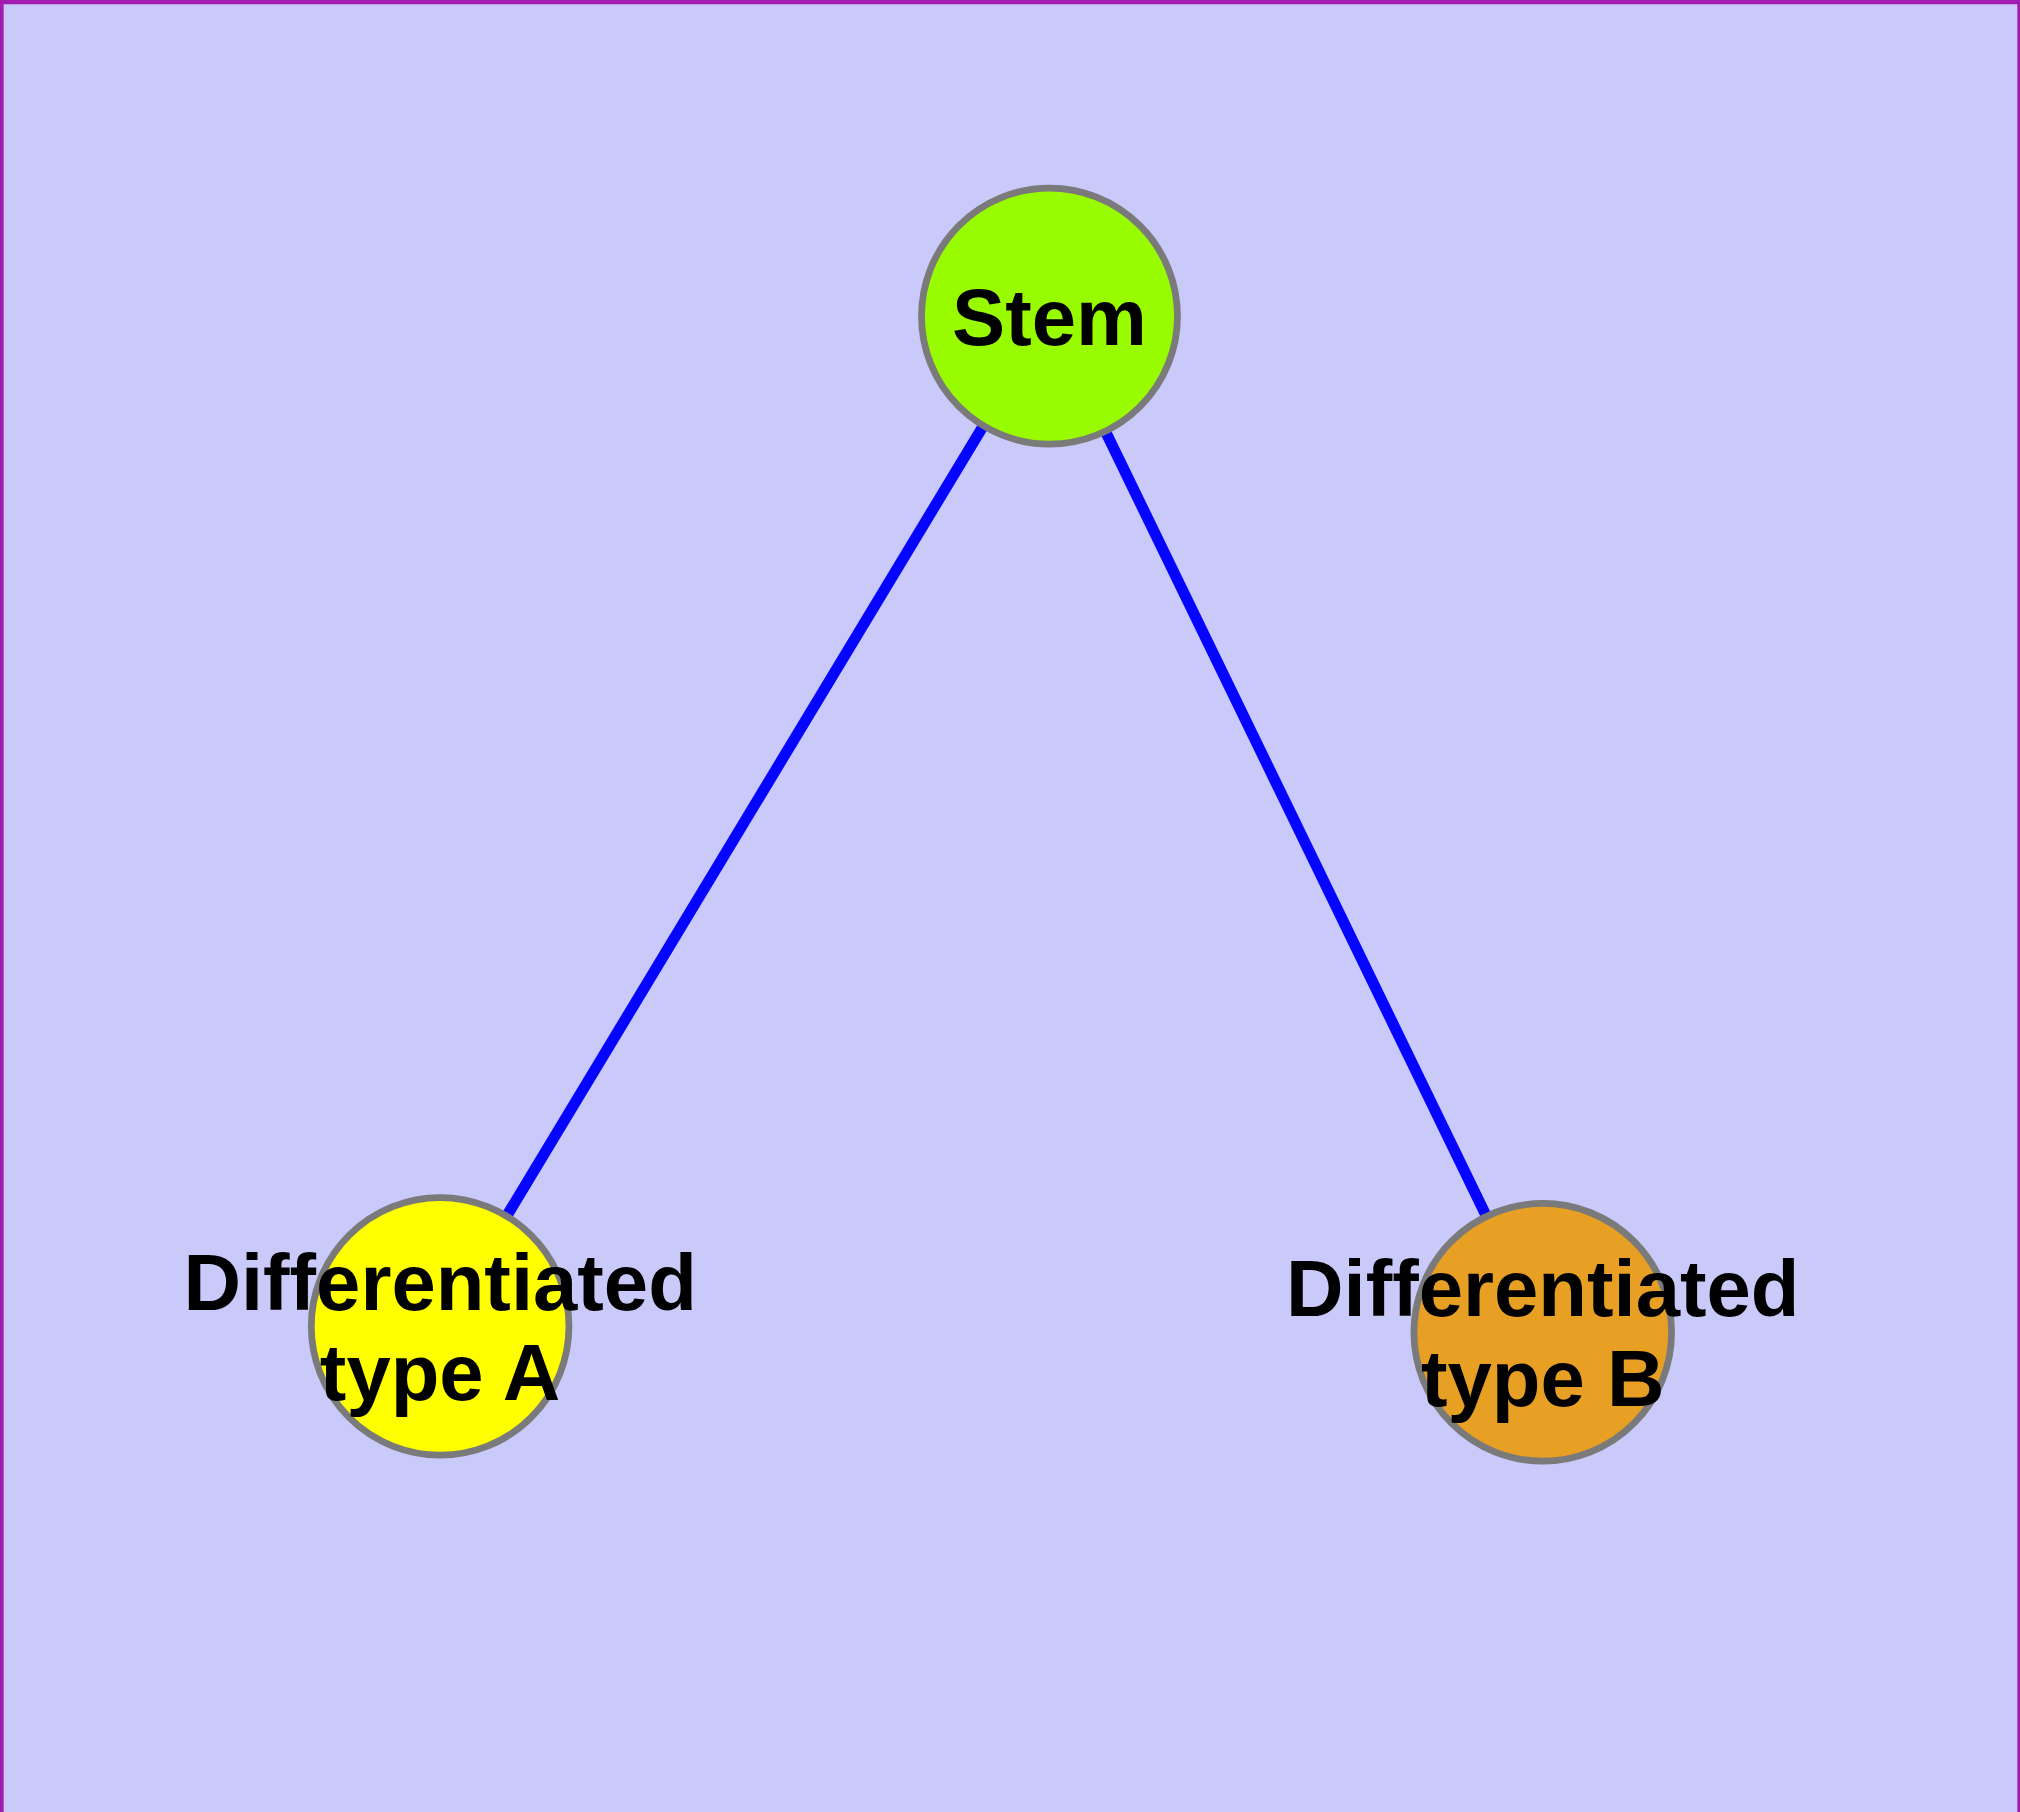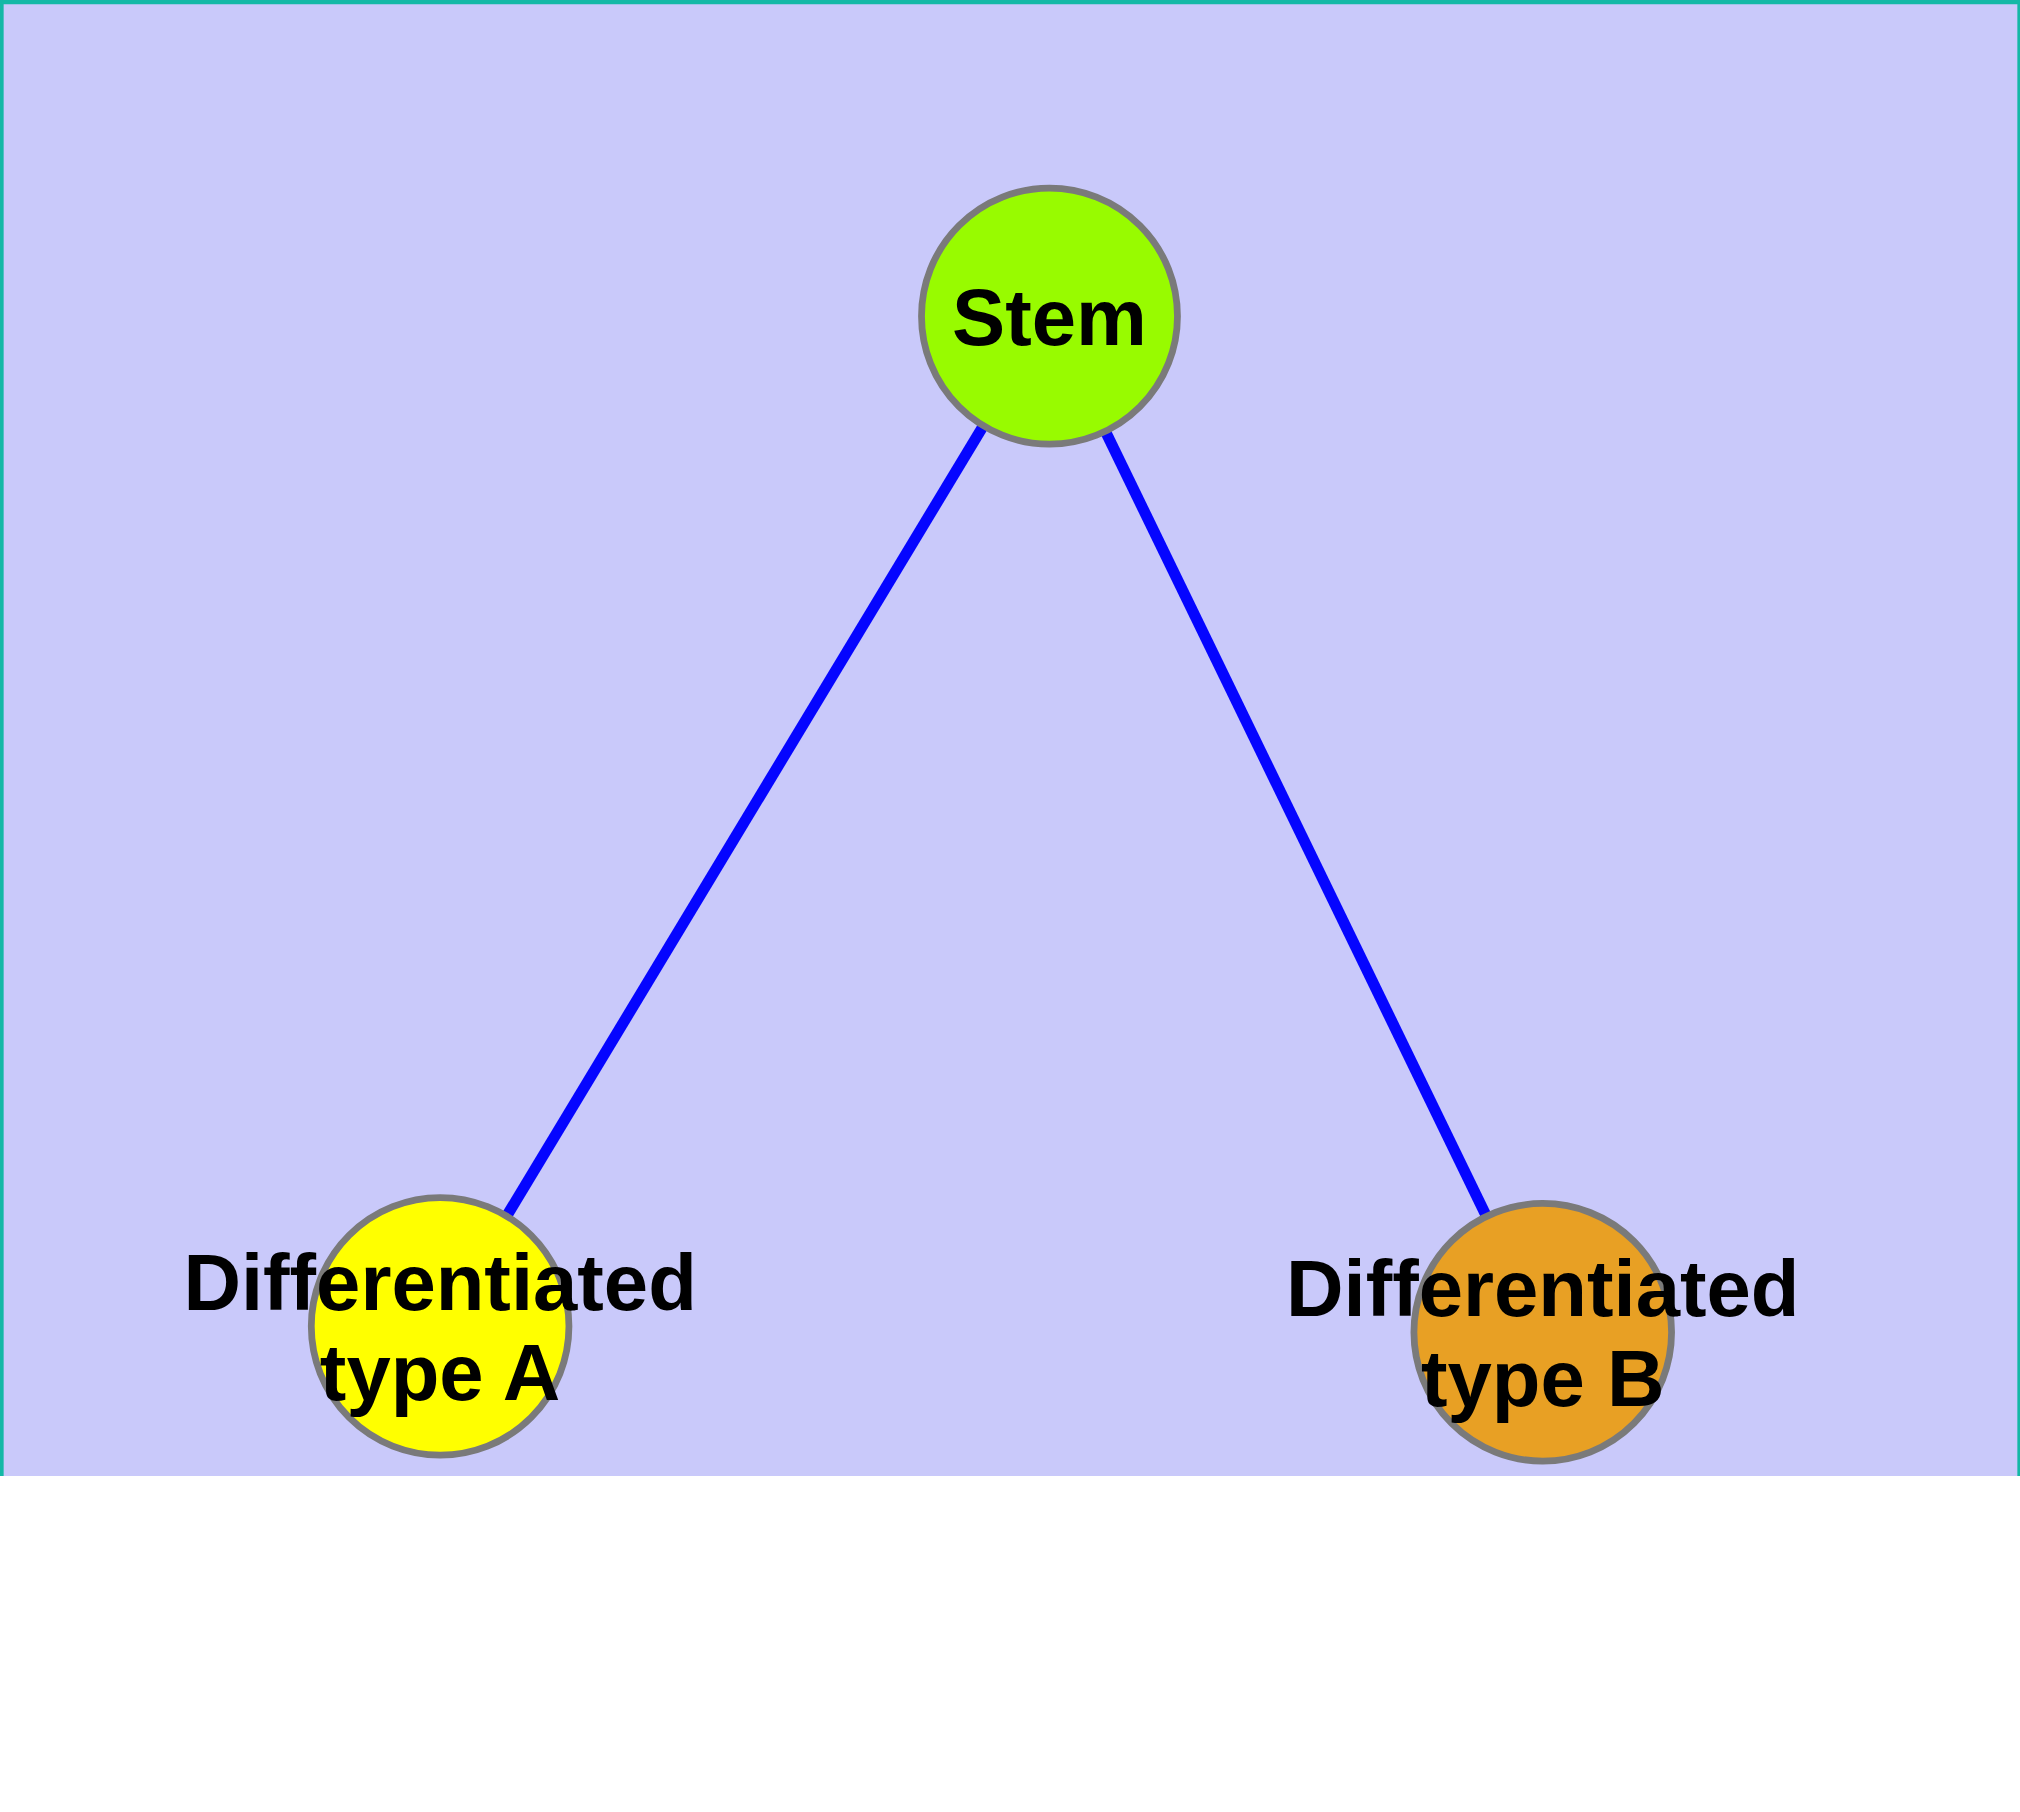--- a/index.html
+++ b/index.html
@@ -3,22 +3,22 @@
 <meta charset="utf-8">
 <style>
   html, body {
     margin: 0;
     padding: 0;
     background: #ffffff;
   }
   .stage {
     position: relative;
     width: 2021px;
-    height: 1476px;
-    background: #14b8a6;
+    height: 1812px;
+    background: #a21caf;
     overflow: hidden;
   }
   .stage svg {
     position: absolute;
     inset: 0;
     display: block;
   }
   .node-label {
     font-family: "Liberation Sans", sans-serif;
     font-weight: bold;

